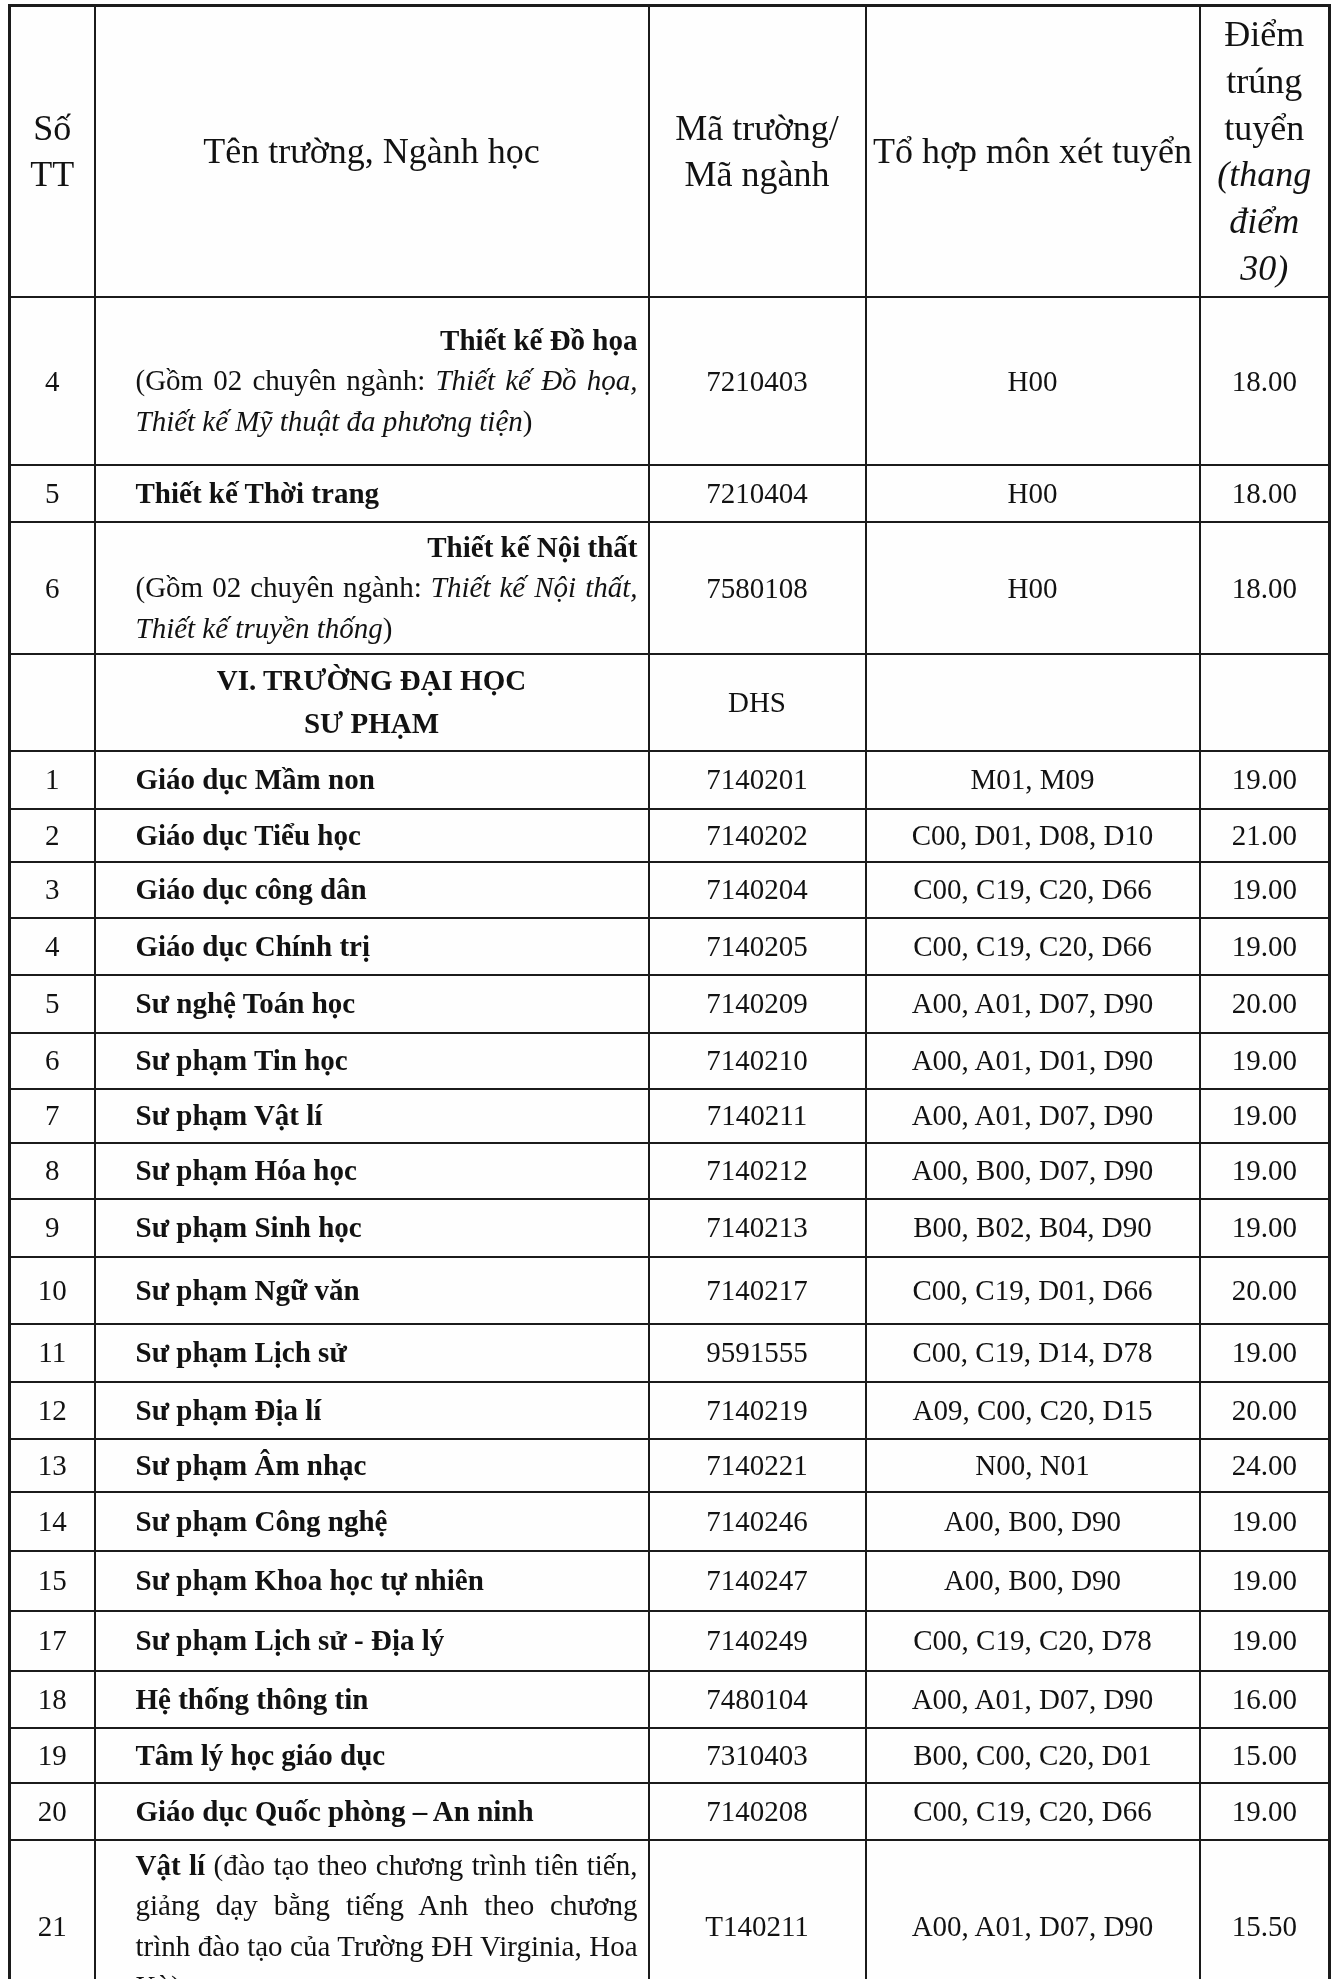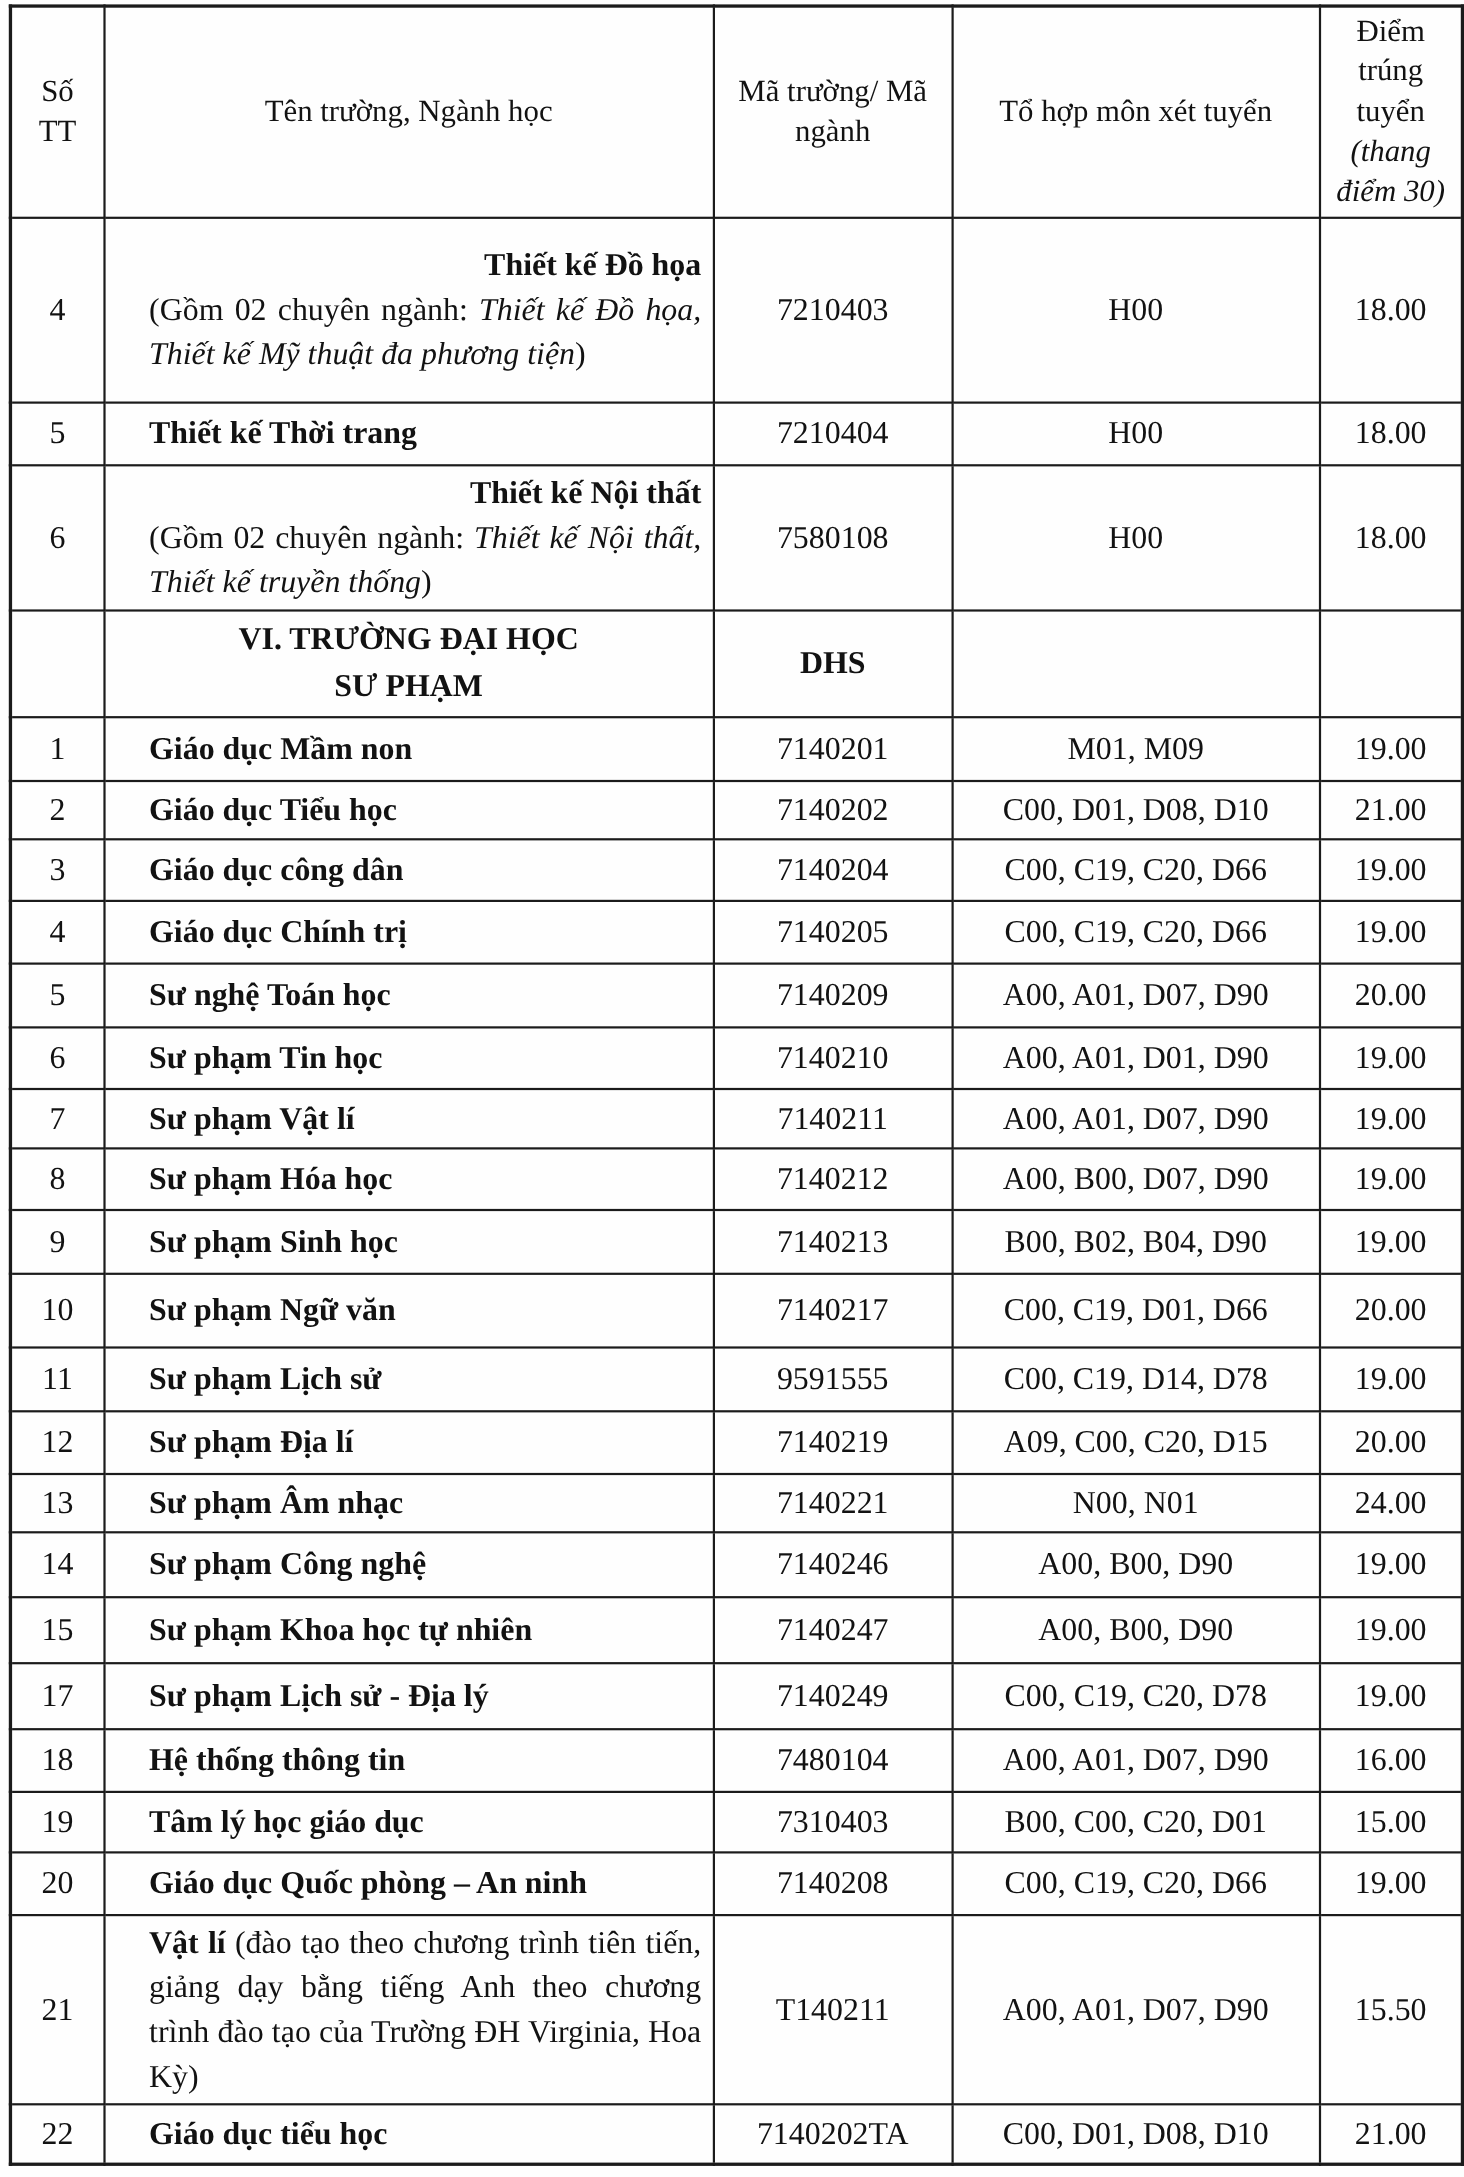--- a/index.html
+++ b/index.html
@@ -23,21 +23,21 @@
     border: 2px solid #1b1b1b;
     vertical-align: middle;
     padding: 2px 6px;
     font-size: 29px;
     line-height: 1.32;
     overflow: hidden;
   }
   thead th {
     font-weight: normal;
     text-align: center;
-    font-size: 28px;
+    font-size: 36px;
     line-height: 1.3;
     padding: 4px 4px;
   }
   .it { font-style: italic; }
   .c-tt { text-align: center; }
   .c-name {
     text-align: left;
     padding: 4px 10px 4px 40px;
   }
   .c-name .bold-name { font-weight: bold; font-style: normal; text-align: right; }
@@ -48,21 +48,21 @@
   }
   .c-code, .c-combo, .c-score { text-align: center; }
   .section-name {
     text-align: center;
     font-weight: bold;
     line-height: 1.5;
     padding: 4px 6px;
     margin-top: 44px;
   }
   .section-line { display: block; }
-  .c-code .code-bold { font-weight: bold; }
+  .c-code .code-bold { font-weight: normal; }
 </style>
 </head>
 <body>
 
 <table class="doc-table">
   <colgroup>
     <col style="width:85px">
     <col style="width:554px">
     <col style="width:217px">
     <col style="width:334px">

